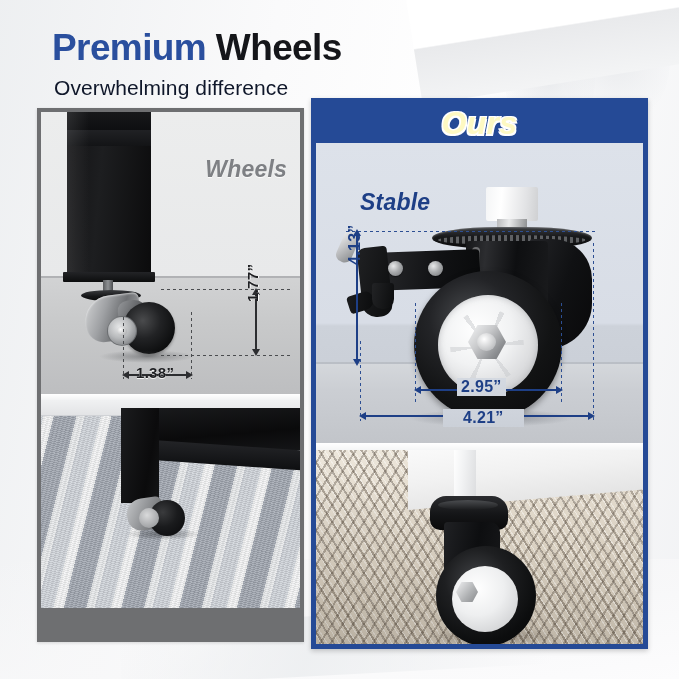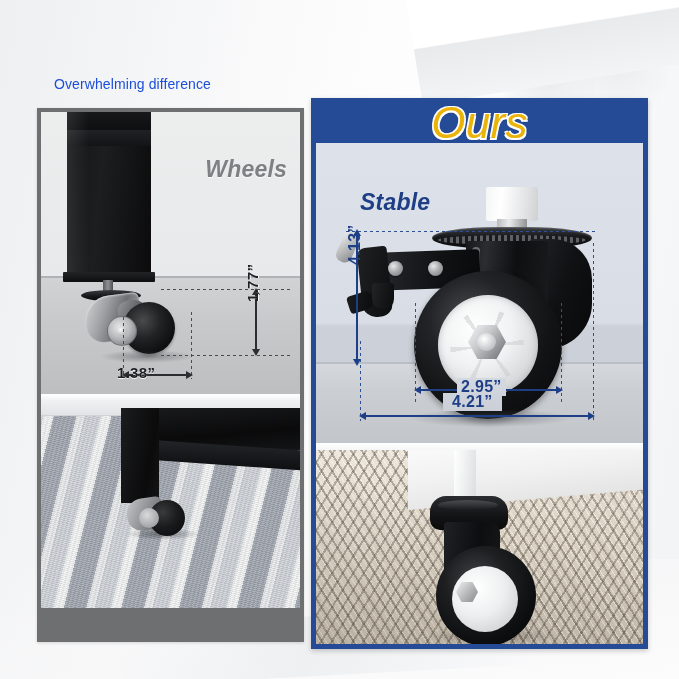--- a/index.html
+++ b/index.html
@@ -49,21 +49,21 @@
   .headline {
     position: absolute; left: 52px; top: 29px;
     font-size: 37px; font-weight: bold; letter-spacing: -0.6px;
     line-height: 1;
     white-space: nowrap;
   }
   .headline .t-accent { color: #2a4f9e; }
   .headline .t-dark   { color: #15161a; }
   .subhead {
     position: absolute; left: 54px; top: 76px;
-    font-size: 14px; color: #1d4ed8; letter-spacing: .1px;
+    font-size: 21px; color: #0f172a; letter-spacing: .1px;
     white-space: nowrap;
   }
 
   
   .panel-others {
     position: absolute; left: 37px; top: 108px;
     width: 267px; height: 534px;
     background: #6e6f71;
     padding: 4px;
     box-shadow: 0 1px 3px rgba(0,0,0,.14);
@@ -266,21 +266,21 @@
   .panel-ours {
     position: absolute; left: 311px; top: 98px;
     width: 337px; height: 551px;
     background: #254a96;
     padding: 5px;
     box-shadow: 0 2px 5px rgba(0,0,0,.2);
   }
   .ours-head {
     height: 40px;
     display: flex; align-items: center; justify-content: center;
-    color: #eab308; font-size: 44px; font-weight: normal; font-style: italic;
+    color: #fef9c3; font-size: 32px; font-weight: bold; font-style: italic;
     letter-spacing: .3px;
     text-shadow:
       -1.5px -1.5px 0 #ffffff, 1.5px -1.5px 0 #ffffff,
       -1.5px 1.5px 0 #ffffff, 1.5px 1.5px 0 #ffffff,
       0 2px 2px rgba(0,0,0,.25);
   }
   .ours-head span { position: relative; }
   .ours-body {
     position: relative; width: 327px; height: 501px;
     overflow: hidden; background: #22c55e;
@@ -517,20 +517,23 @@
 <div class="stage">
 
   <div class="bg-wash"></div>
   <div class="bg-blob bg-b1"></div>
   <div class="bg-blob bg-b2"></div>
   <div class="bg-blob bg-b3"></div>
   <div class="bg-diag"></div>
   <div class="bg-bottom"></div>
   <div class="bg-bottom-streak"></div>
 
+  <div class="headline">
+    <span class="t-accent">Premium</span><span class="t-dark"> Wheels</span>
+  </div>
   <div class="subhead">Overwhelming difference</div>
 
   <div class="panel-others">
 
     <div class="others-body">
 
       <div class="o-top">
         <div class="o-floor"></div>
         <div class="o-floor-line"></div>
 
@@ -554,21 +557,21 @@
         <div class="dim-line-v" style="left:214px; top:180px; height:60px;"></div>
         <div class="arrow-u" style="left:211px; top:176px;"></div>
         <div class="arrow-d" style="left:211px; top:237px;"></div>
         <div class="dim-text-o" style="left:203px; top:190px; transform: rotate(-90deg); transform-origin: left top;">1.77”</div>
 
         <div class="dim-guide-v" style="left:82px; top:205px; height:62px;"></div>
         <div class="dim-guide-v" style="left:150px; top:200px; height:67px;"></div>
         <div class="dim-line-h" style="left:85px; top:262px; width:64px;"></div>
         <div class="arrow-l" style="left:81px; top:259px;"></div>
         <div class="arrow-r" style="left:145px; top:259px;"></div>
-        <div class="dim-text-o" style="left:76px; top:252px;">1.38”</div>
+        <div class="dim-text-o" style="left:95px; top:252px;">1.38”</div>
       </div>
 
       <div class="o-divider"></div>
 
       <div class="o-bot">
         <div class="o-rug">
           <div class="o-rug-tex"></div>
         </div>
         <div class="o-bot-rail"></div>
         <div class="o-bot-rail2"></div>
@@ -630,21 +633,21 @@
         <div class="dim-line-hb" style="left:102px; top:246px; width:142px;"></div>
         <div class="arrow-lb" style="left:98px; top:243px;"></div>
         <div class="arrow-rb" style="left:240px; top:243px;"></div>
         <div class="dim-text-u" style="left:141px; top:235px; background: linear-gradient(180deg,#d4d9e1,#d0d5dd); padding: 0 4px;">2.95”</div>
 
         <div class="dim-guide-vb" style="left:44px; top:198px; height:80px;"></div>
         <div class="dim-guide-vb" style="left:277px; top:100px; height:178px;"></div>
         <div class="dim-line-hb" style="left:47px; top:272px; width:229px;"></div>
         <div class="arrow-lb" style="left:43px; top:269px;"></div>
         <div class="arrow-rb" style="left:272px; top:269px;"></div>
-        <div class="dim-text-u" style="left:127px; top:250px; background: linear-gradient(180deg,#cfd4dc,#cbd0d8); padding: 0 9px;">4.21”</div>
+        <div class="dim-text-u" style="left:127px; top:266px; background: linear-gradient(180deg,#cfd4dc,#cbd0d8); padding: 0 20px;">4.21”</div>
       </div>
 
       <div class="u-divider"></div>
 
       <div class="u-bot">
         <div class="u-carpet">
           <div class="u-carpet-shade"></div>
         </div>
         <div class="u-bot-wall"></div>
         <div class="u-bot-post"></div>

